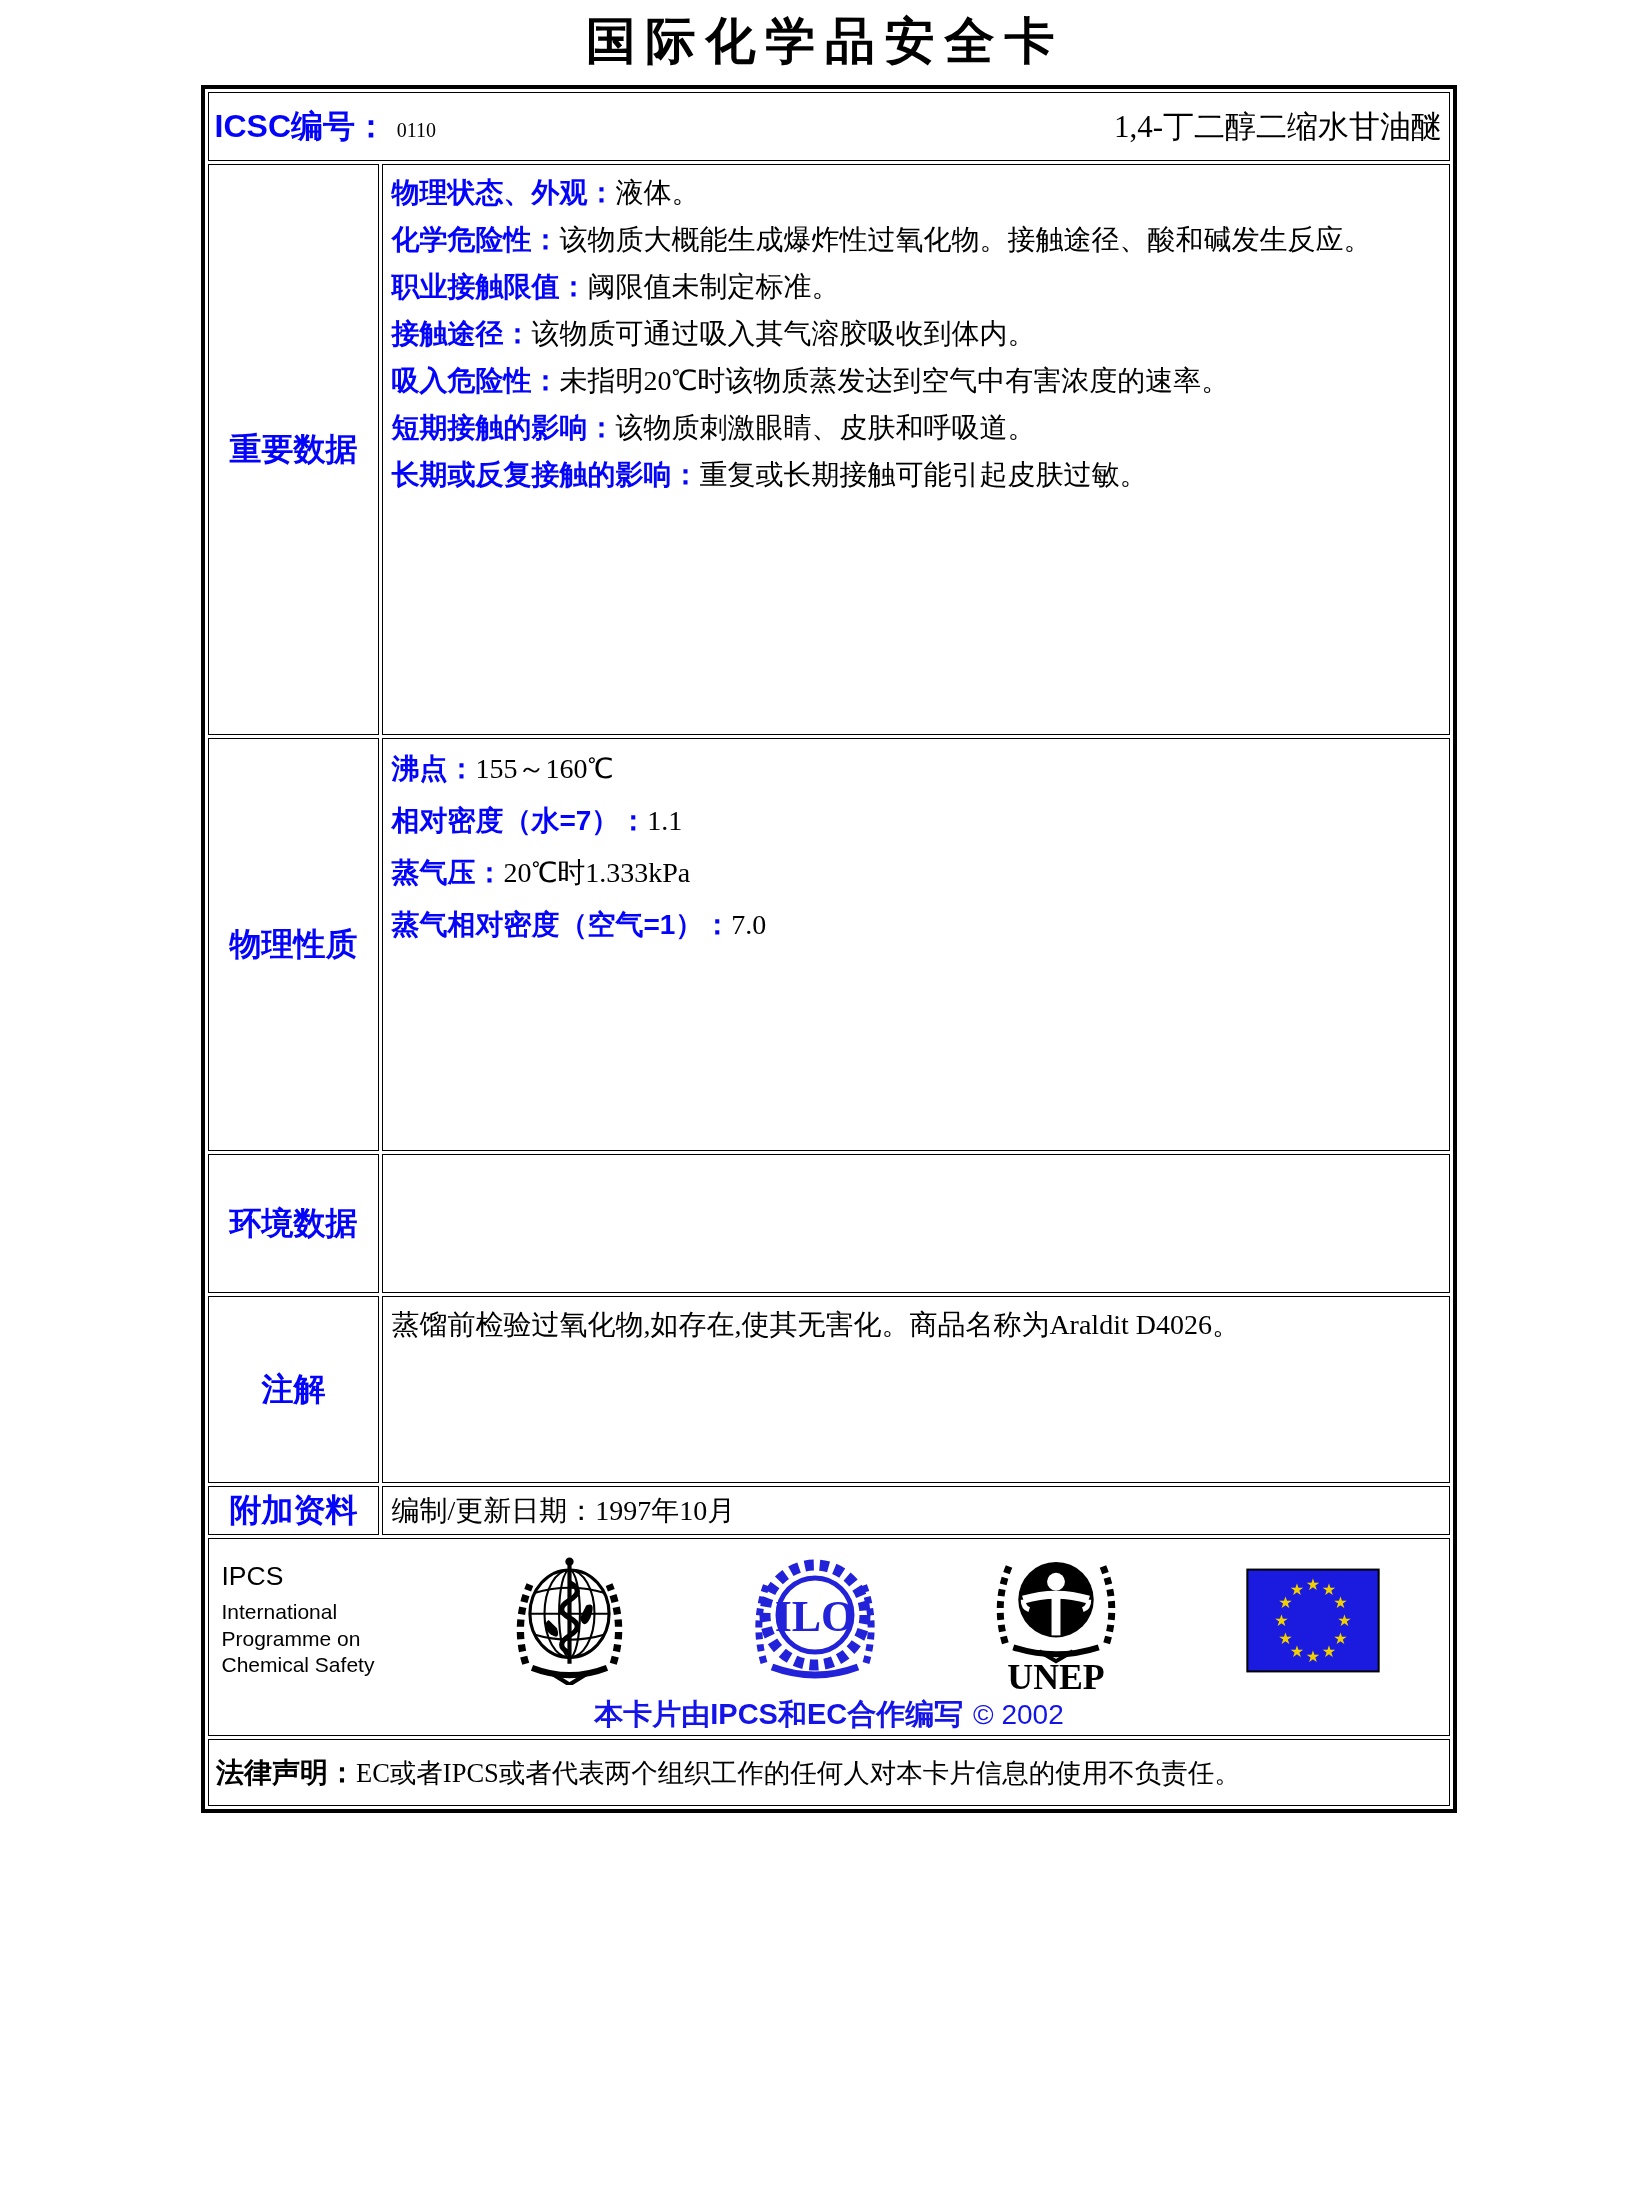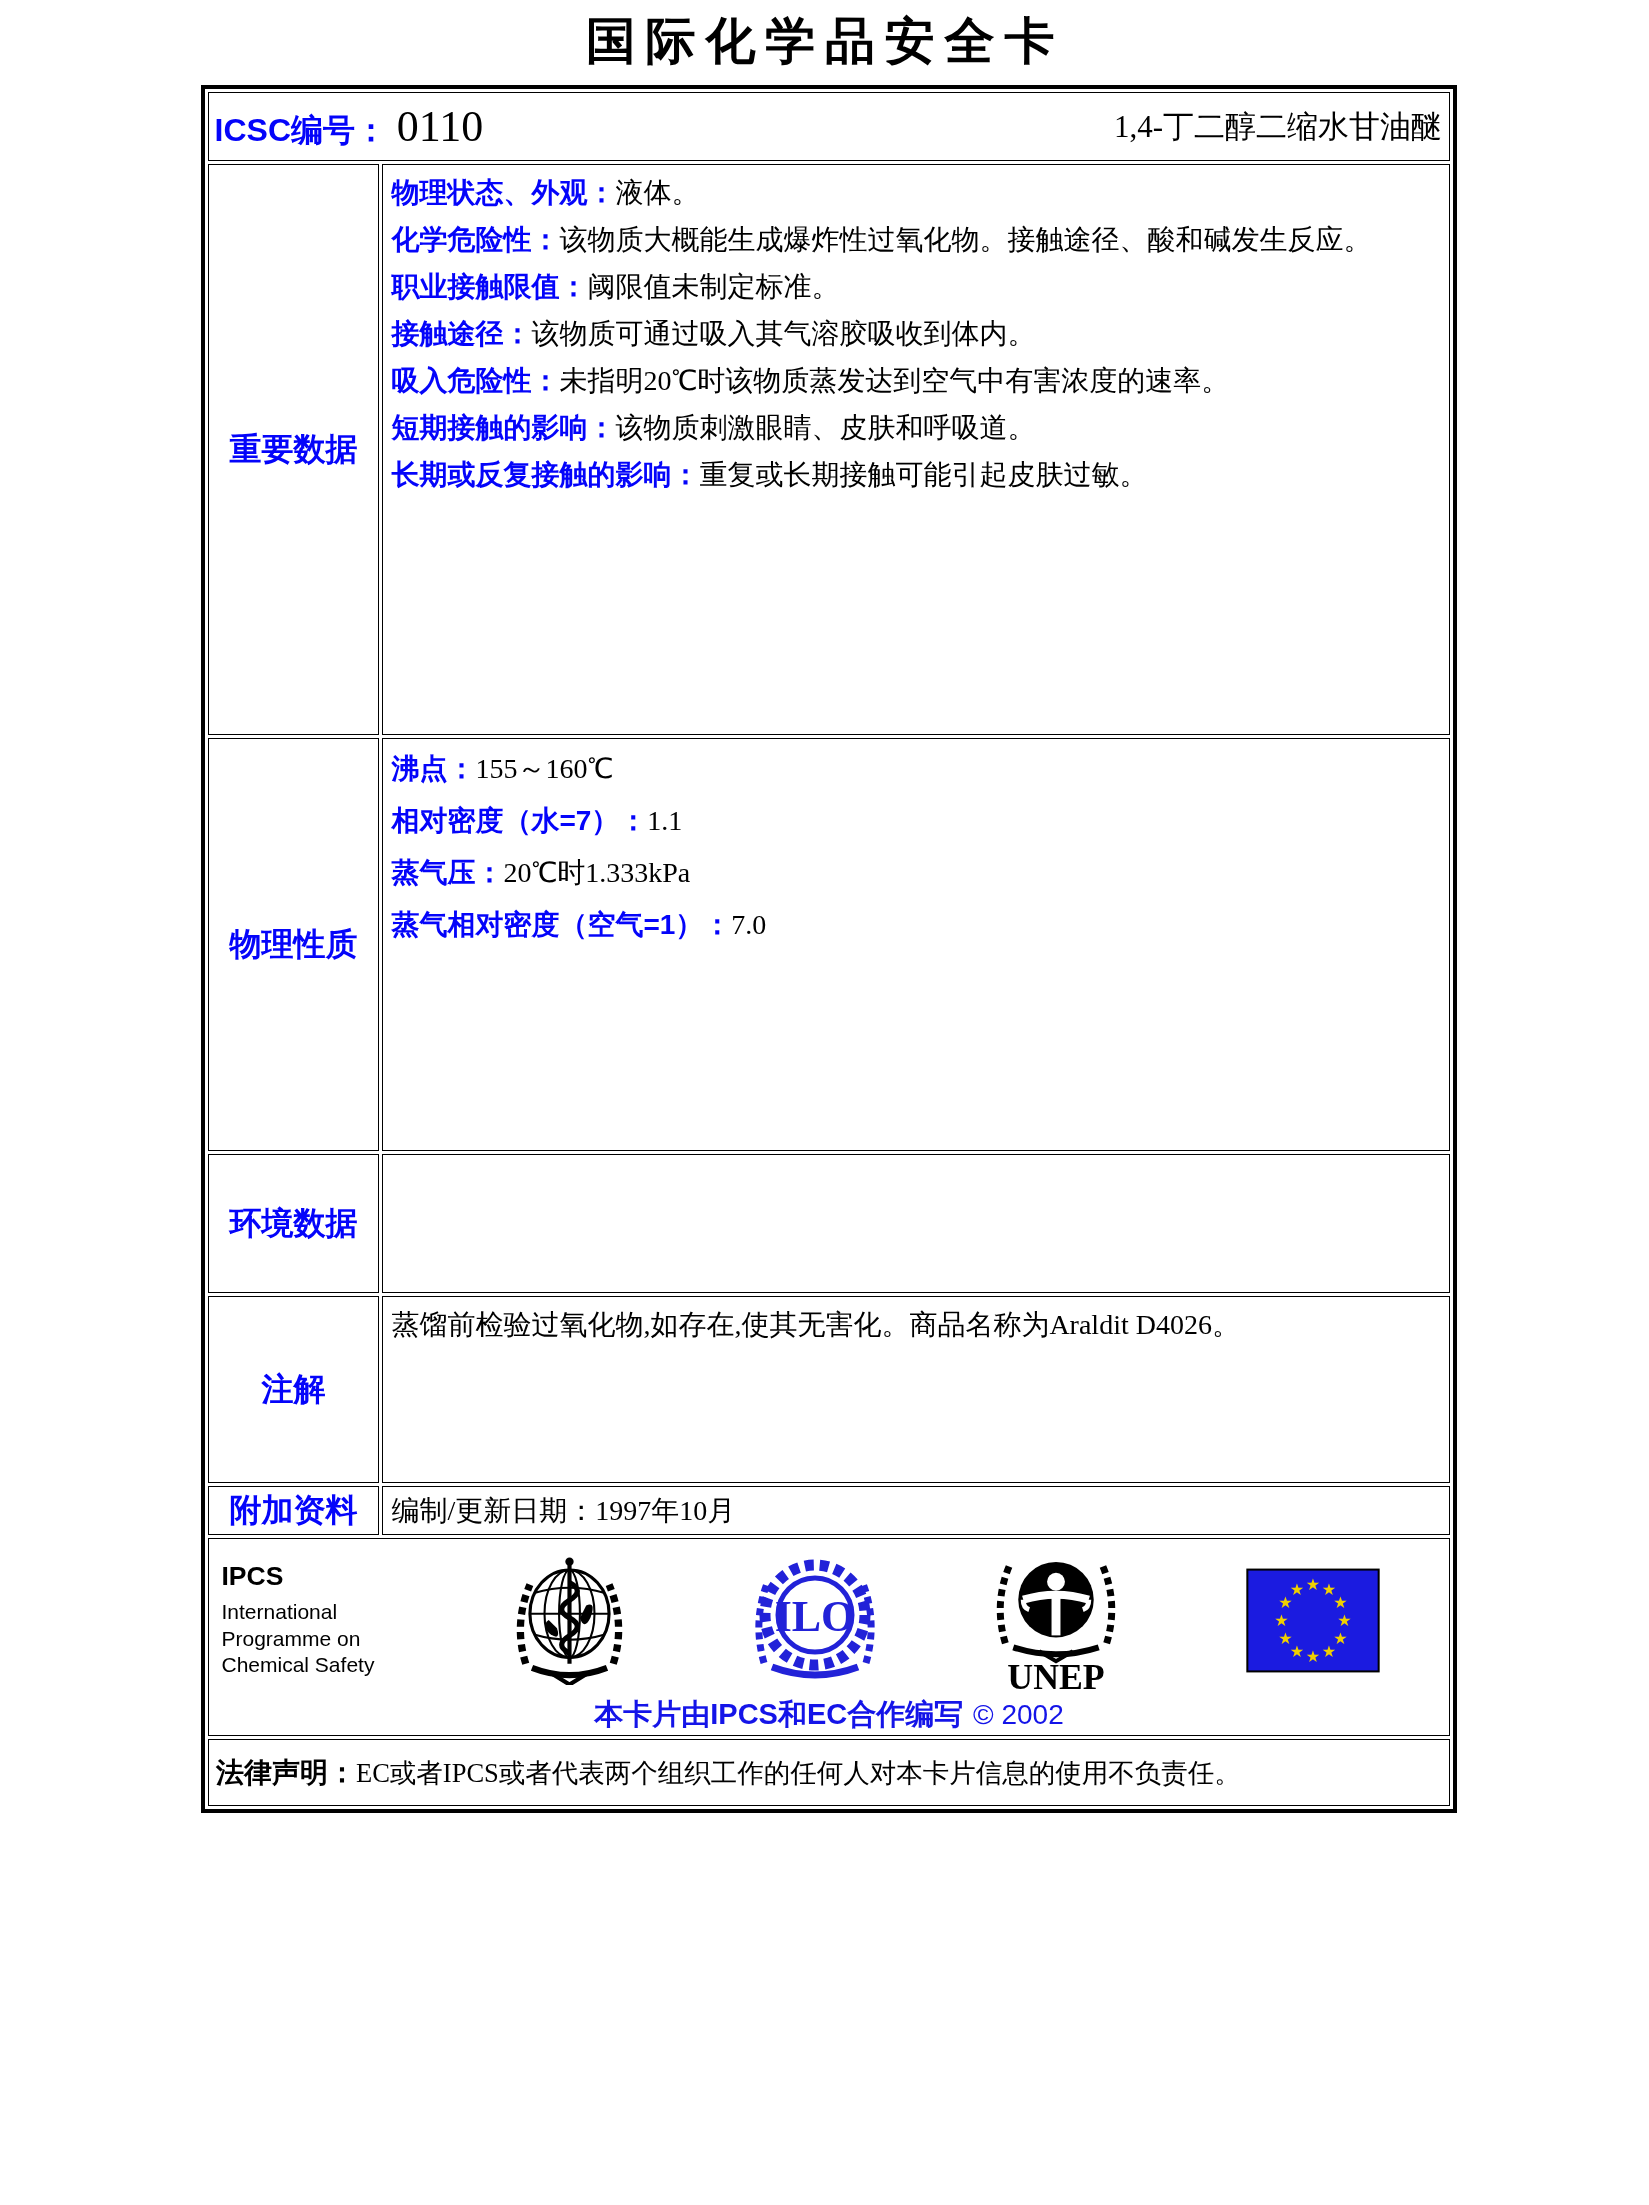--- a/index.html
+++ b/index.html
@@ -13,42 +13,42 @@
     margin-left:201px;margin-top:9.8px;width:1256px;
     border:4.9px solid #000;border-collapse:separate;border-spacing:3.5px;
     table-layout:fixed;
   }
   td.cell{border:1.4px solid #000;background:#fff;padding:0;vertical-align:middle;}
   col.label-col{width:171px;}
   
   td.header-cell{height:67px;}
   .header-flex{display:flex;justify-content:space-between;align-items:center;padding:0 7px 0 5.6px;}
   .icsc-label{font-family:"Liberation Sans",sans-serif;font-weight:bold;color:#0404fa;font-size:32px;}
-  .icsc-number{font-size:44px;color:#000;margin-left:9.8px;}
+  .icsc-number{font-size:20px;color:#000;margin-left:9.8px;}
   .chem-name{font-size:31px;color:#000;}
   
   td.label-cell{text-align:center;}
   .sec-label{font-family:"Liberation Sans",sans-serif;font-weight:bold;color:#0404fa;font-size:32px;}
   
   td.content-top{vertical-align:top;}
   .content-pad{padding:4.2px 9.8px 4.2px 8.4px;}
   .line{font-size:28px;line-height:47px;color:#000;}
   .phys .line{line-height:52px;}
   .lbl{font-family:"Liberation Sans",sans-serif;font-weight:bold;color:#0404fa;text-align:right;}
   .txt{font-family:"Liberation Serif",serif;color:#000;}
   td.r-important{height:569px;}
   td.r-physical{height:411px;}
   td.r-env{height:137px;}
   td.r-notes{height:185px;}
   td.r-addinfo{height:40px;}
   
   td.logos-cell{height:180px;vertical-align:top;}
   .logo-strip{display:flex;align-items:center;padding:8.4px 0 0 12.5px;}
   .ipcs-block{width:187px;font-family:"Liberation Sans",sans-serif;color:#000;}
-  .ipcs-abbr{font-weight:bold;font-size:26.5px;margin-bottom:7px;}
+  .ipcs-abbr{font-weight:normal;font-size:26.5px;margin-bottom:7px;}
   .ipcs-line{font-size:21px;line-height:26.5px;}
   .logo{margin-left:0;}
   .logo-who{margin-left:98px;}
   .logo-ilo{margin-left:118px;}
   .logo-unep{margin-left:111px;}
   .logo-eu{margin-left:125px;}
   .caption-row{text-align:center;margin-top:2.8px;}
   .caption-main{font-family:"Liberation Sans",sans-serif;font-weight:bold;color:#1414e8;font-size:29px;}
   .caption-copy{font-family:Liberation Sans, sans-serif;color:#1414e8;font-size:28px;margin-left:9.8px;}
   

